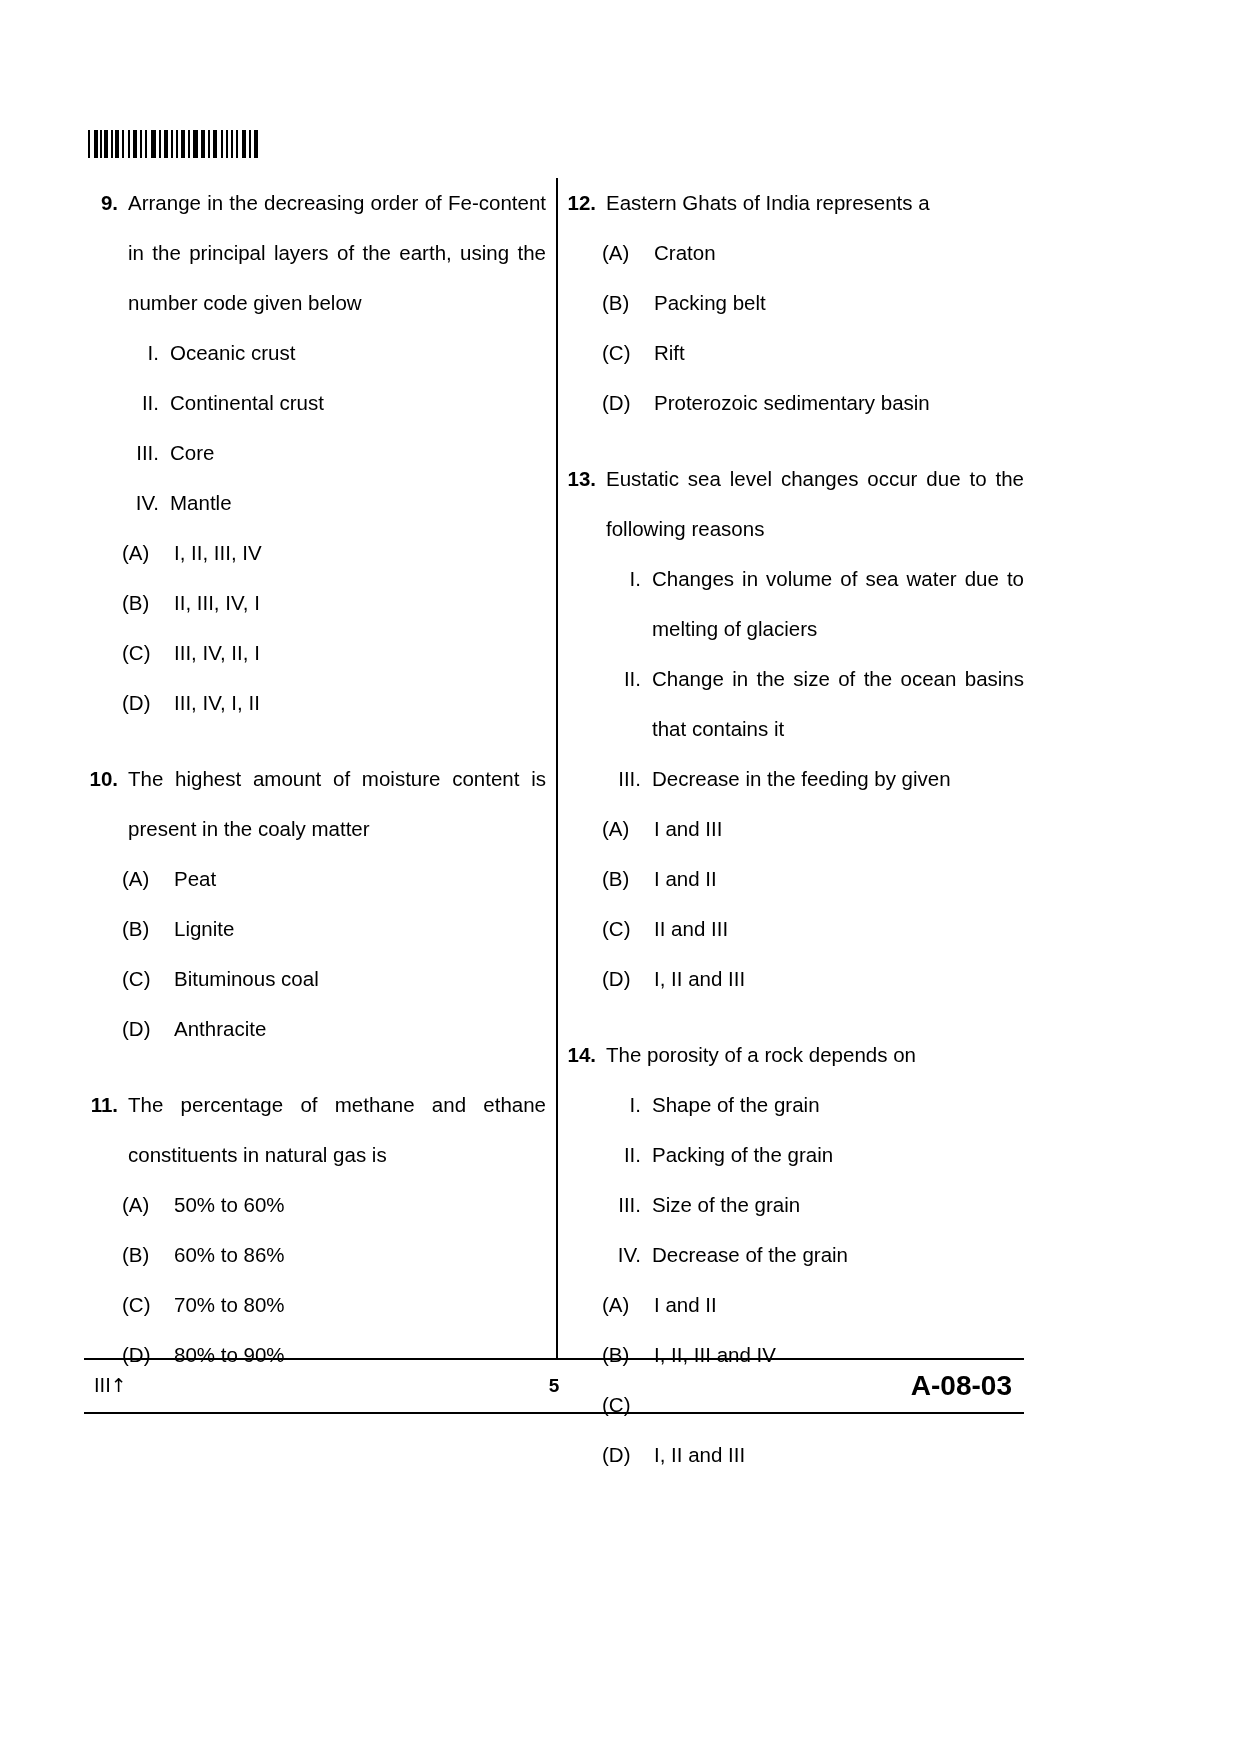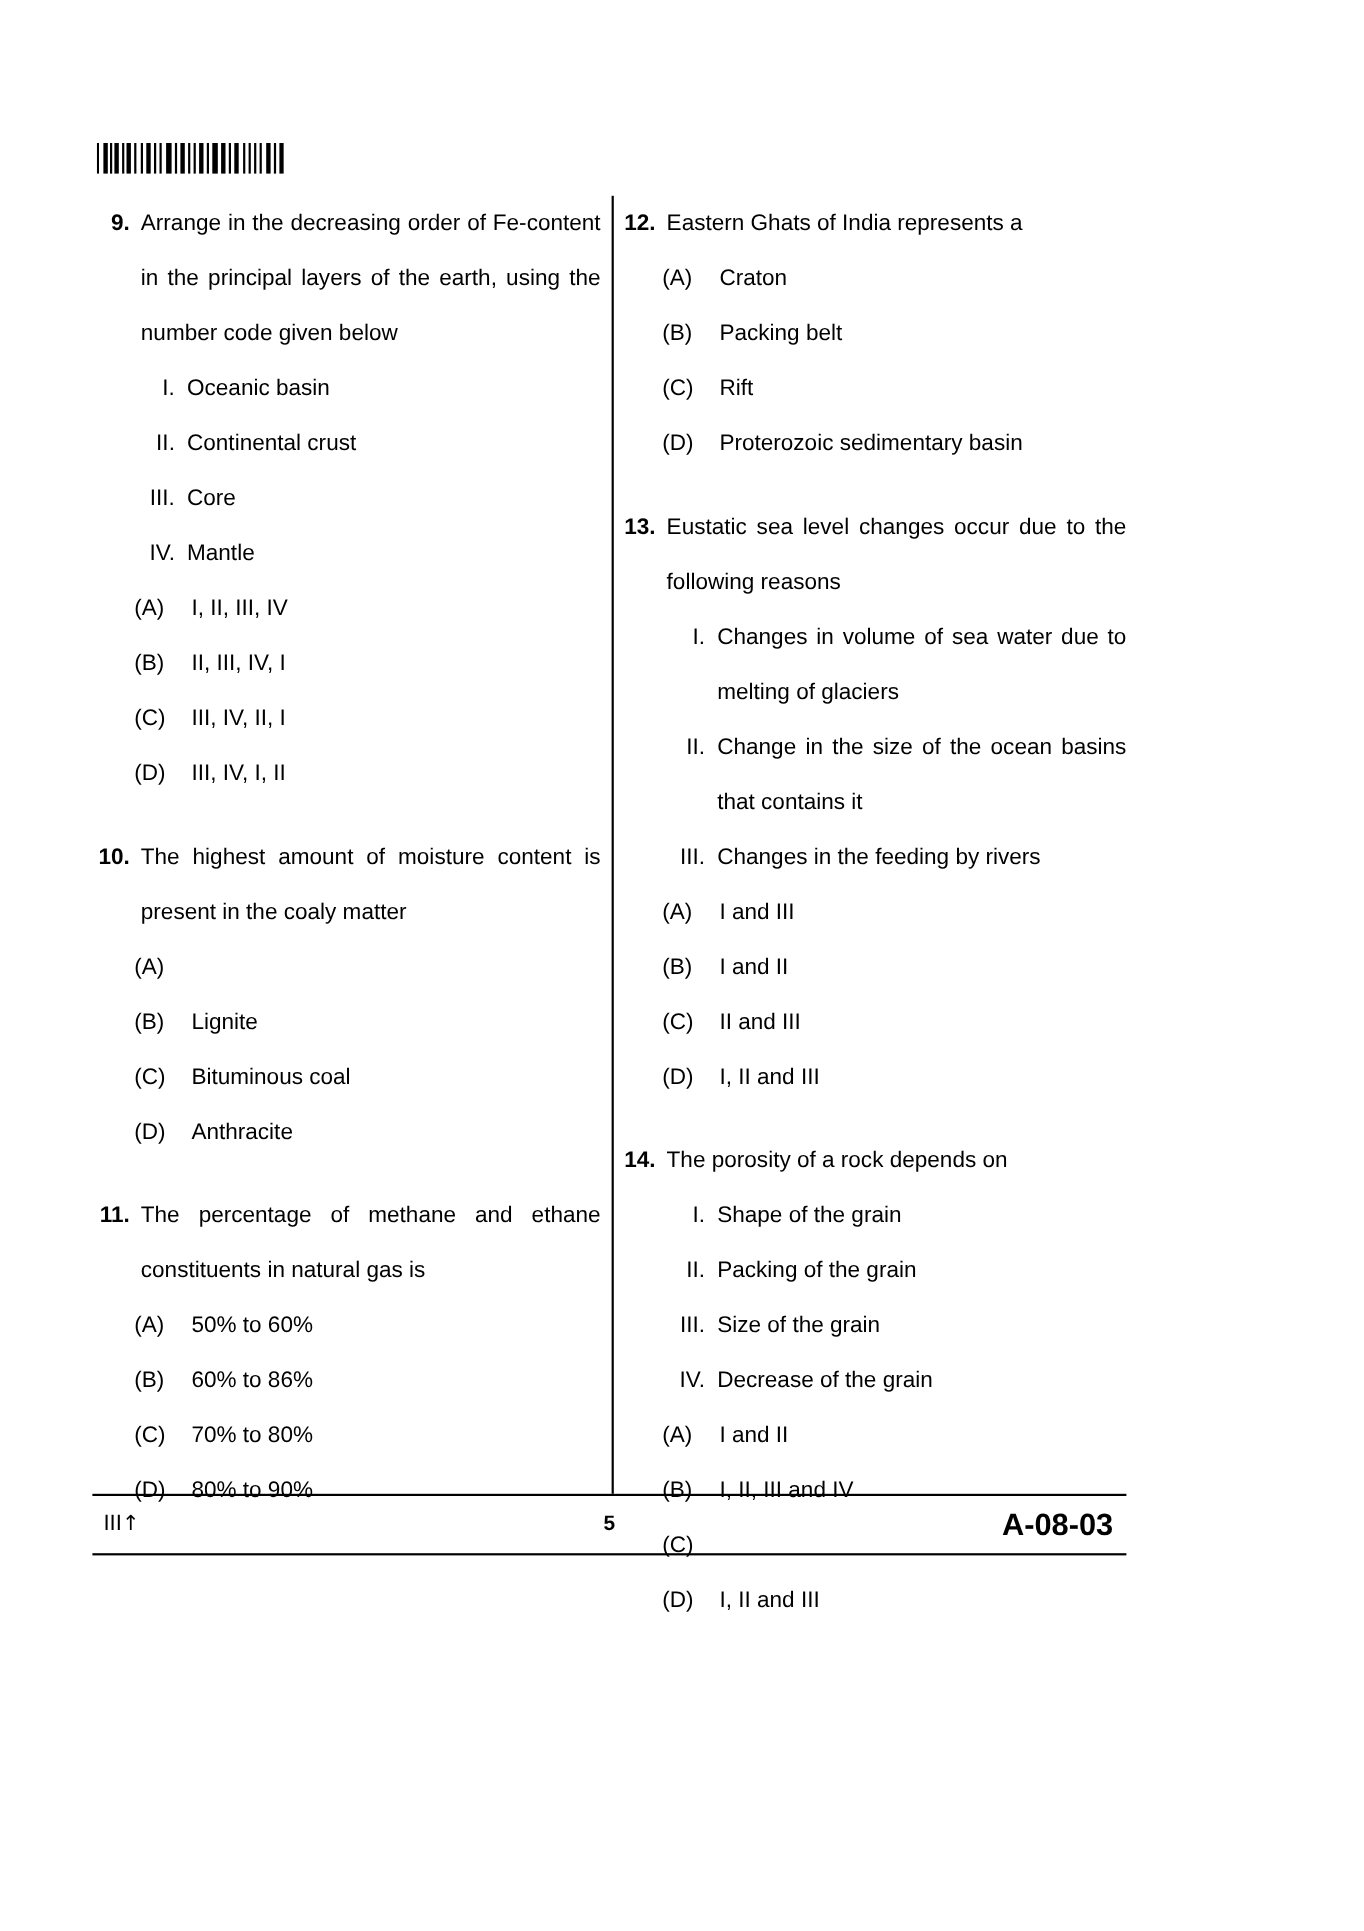--- a/index.html
+++ b/index.html
@@ -217,21 +217,21 @@
     <div class="col col-left">
 
       <div class="qblock">
         <div class="qhead">
           <span class="qnum">9.</span>
           <span class="qtext">Arrange in the decreasing order of Fe-content in the principal layers of the earth, using the number code given below</span>
         </div>
         <div class="roman-list">
           <div class="roman-item">
             <span class="roman-label">I.</span>
-            <span class="roman-body nojust">Oceanic basin</span>
+            <span class="roman-body nojust">Oceanic crust</span>
           </div>
           <div class="roman-item">
             <span class="roman-label">II.</span>
             <span class="roman-body nojust">Continental crust</span>
           </div>
           <div class="roman-item">
             <span class="roman-label">III.</span>
             <span class="roman-body nojust">Core</span>
           </div>
           <div class="roman-item">
@@ -260,20 +260,21 @@
       </div>
 
       <div class="qblock">
         <div class="qhead">
           <span class="qnum">10.</span>
           <span class="qtext">The highest amount of moisture content is present in the coaly matter</span>
         </div>
         <div class="opt-list">
           <div class="opt-item">
             <span class="opt-label">(A)</span>
+            <span class="opt-text">Peat</span>
           </div>
           <div class="opt-item">
             <span class="opt-label">(B)</span>
             <span class="opt-text">Lignite</span>
           </div>
           <div class="opt-item">
             <span class="opt-label">(C)</span>
             <span class="opt-text">Bituminous coal</span>
           </div>
           <div class="opt-item">
@@ -346,21 +347,21 @@
           <div class="roman-item">
             <span class="roman-label">I.</span>
             <span class="roman-body">Changes in volume of sea water due to melting of glaciers</span>
           </div>
           <div class="roman-item">
             <span class="roman-label">II.</span>
             <span class="roman-body">Change in the size of the ocean basins that contains it</span>
           </div>
           <div class="roman-item">
             <span class="roman-label">III.</span>
-            <span class="roman-body nojust">Changes in the feeding by rivers</span>
+            <span class="roman-body nojust">Decrease in the feeding by given</span>
           </div>
         </div>
         <div class="opt-list">
           <div class="opt-item">
             <span class="opt-label">(A)</span>
             <span class="opt-text">I and III</span>
           </div>
           <div class="opt-item">
             <span class="opt-label">(B)</span>
             <span class="opt-text">I and II</span>

